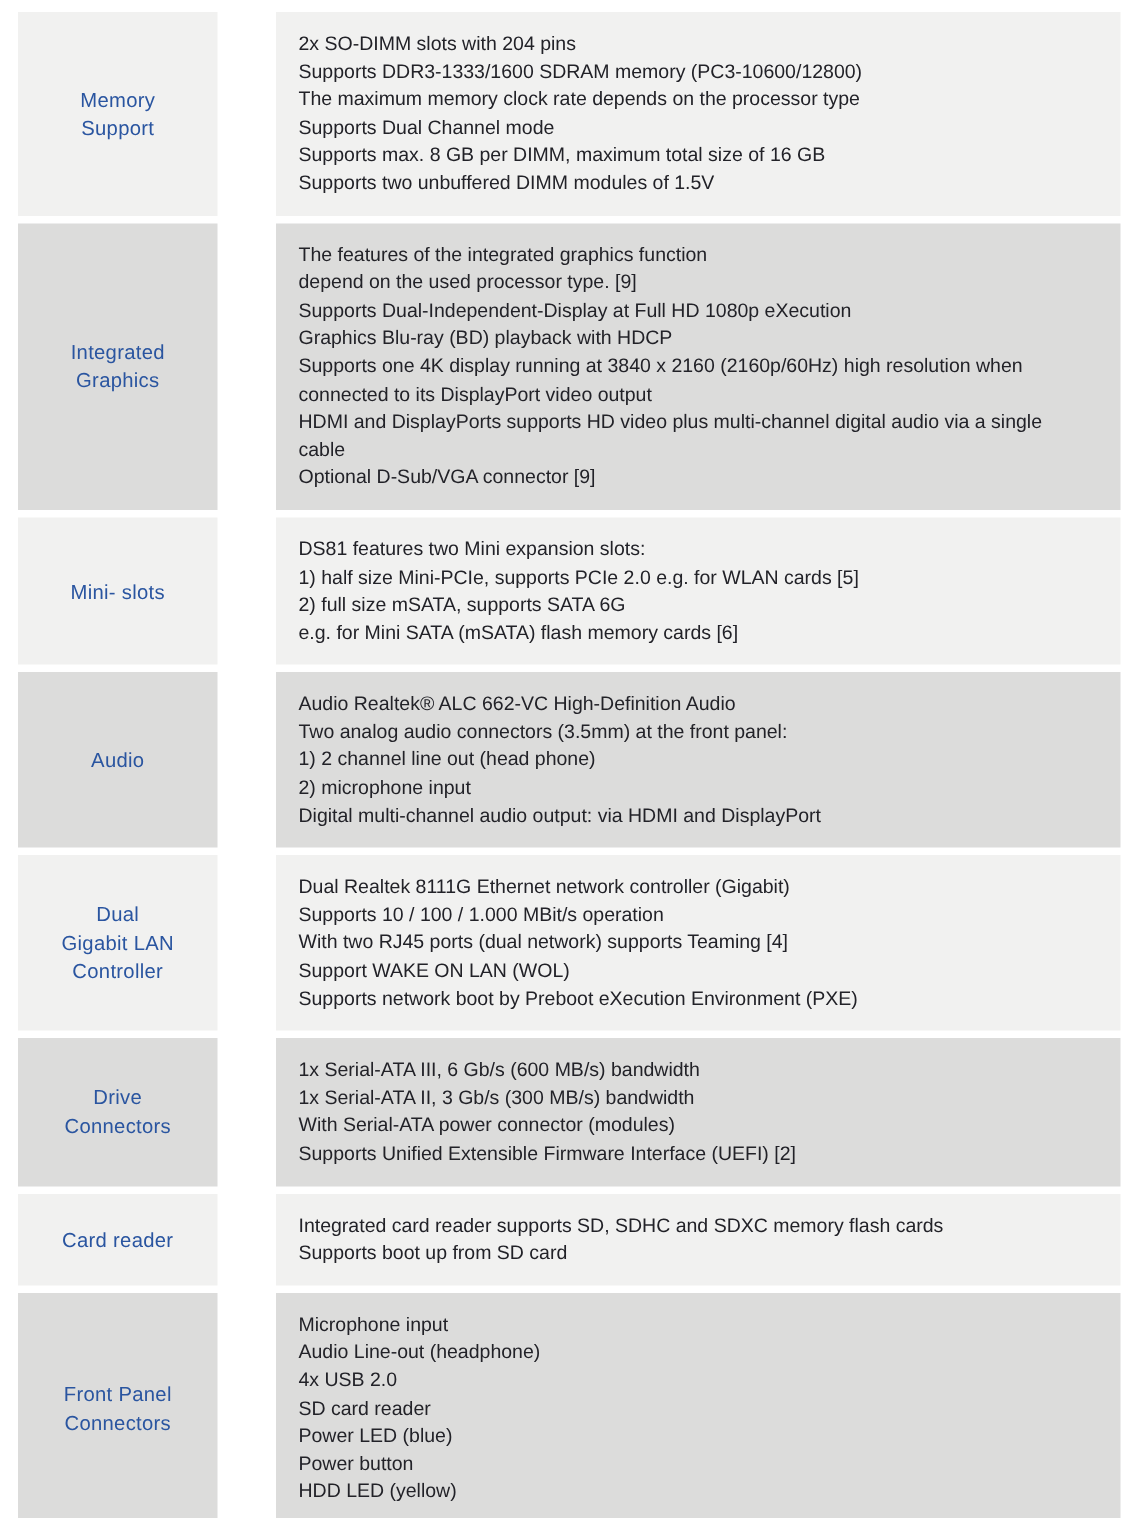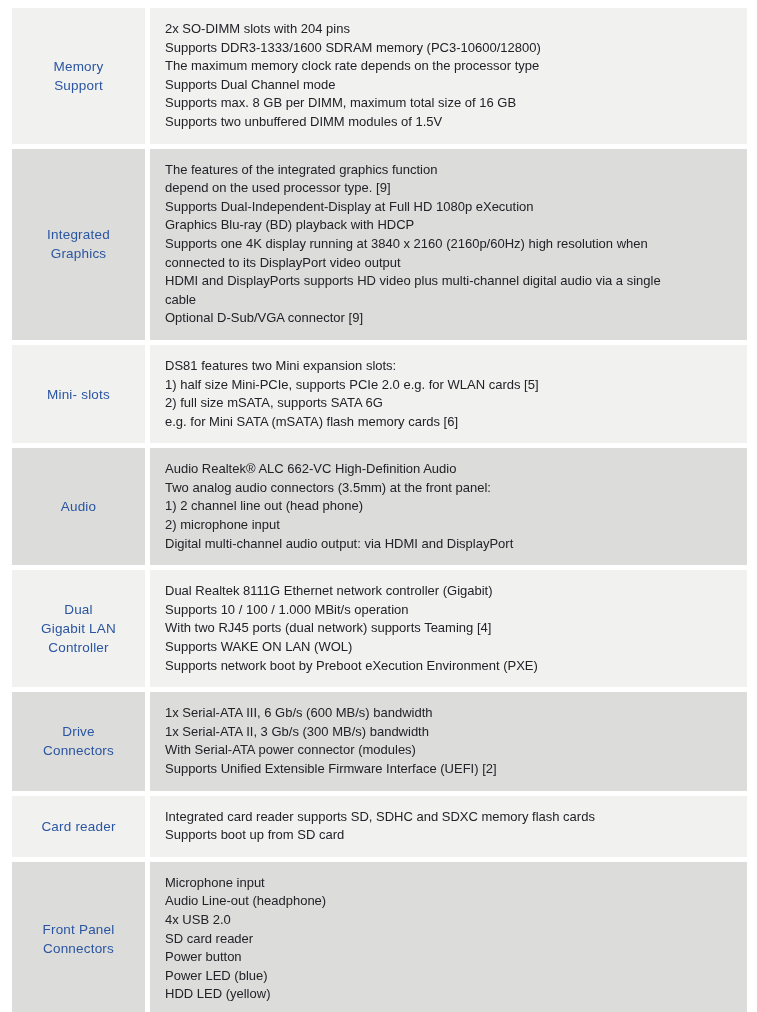--- a/index.html
+++ b/index.html
@@ -45,20 +45,21 @@
     color: var(--label-blue, #2a55a0);
     letter-spacing: 0.2px;
     white-space: nowrap;
   }
   .cell-body {
     flex: 1;
     padding: 12px 15px;
     display: flex;
     flex-direction: column;
     justify-content: center;
+    margin-left: 34px;
   }
   .spec-line {
     font-size: 13px;
     line-height: 18.6px;
     color: var(--body-text, #222228);
     white-space: nowrap;
   }
 </style>
 </head>
 <body>
@@ -122,21 +123,21 @@
       <div class="spec-row light">
     <div class="cell cell-label">
           <div class="label-line">Dual</div>
           <div class="label-line">Gigabit LAN</div>
           <div class="label-line">Controller</div>
         </div>
     <div class="cell cell-body">
           <div class="spec-line">Dual Realtek 8111G Ethernet network controller (Gigabit)</div>
           <div class="spec-line">Supports 10 / 100 / 1.000 MBit/s operation</div>
           <div class="spec-line">With two RJ45 ports (dual network) supports Teaming [4]</div>
-          <div class="spec-line">Supports WAKE ON LAN (WOL)</div>
+          <div class="spec-line">Support WAKE ON LAN (WOL)</div>
           <div class="spec-line">Supports network boot by Preboot eXecution Environment (PXE)</div>
         </div>
   </div>
       <div class="spec-row dark">
     <div class="cell cell-label">
           <div class="label-line">Drive</div>
           <div class="label-line">Connectors</div>
         </div>
     <div class="cell cell-body">
           <div class="spec-line">1x Serial-ATA III, 6 Gb/s (600 MB/s) bandwidth</div>
@@ -157,19 +158,19 @@
       <div class="spec-row dark">
     <div class="cell cell-label">
           <div class="label-line">Front Panel</div>
           <div class="label-line">Connectors</div>
         </div>
     <div class="cell cell-body">
           <div class="spec-line">Microphone input</div>
           <div class="spec-line">Audio Line-out (headphone)</div>
           <div class="spec-line">4x USB 2.0</div>
           <div class="spec-line">SD card reader</div>
+          <div class="spec-line">Power LED (blue)</div>
           <div class="spec-line">Power button</div>
-          <div class="spec-line">Power LED (blue)</div>
           <div class="spec-line">HDD LED (yellow)</div>
         </div>
   </div>
     </div>
 </div>
 
 </body></html>

